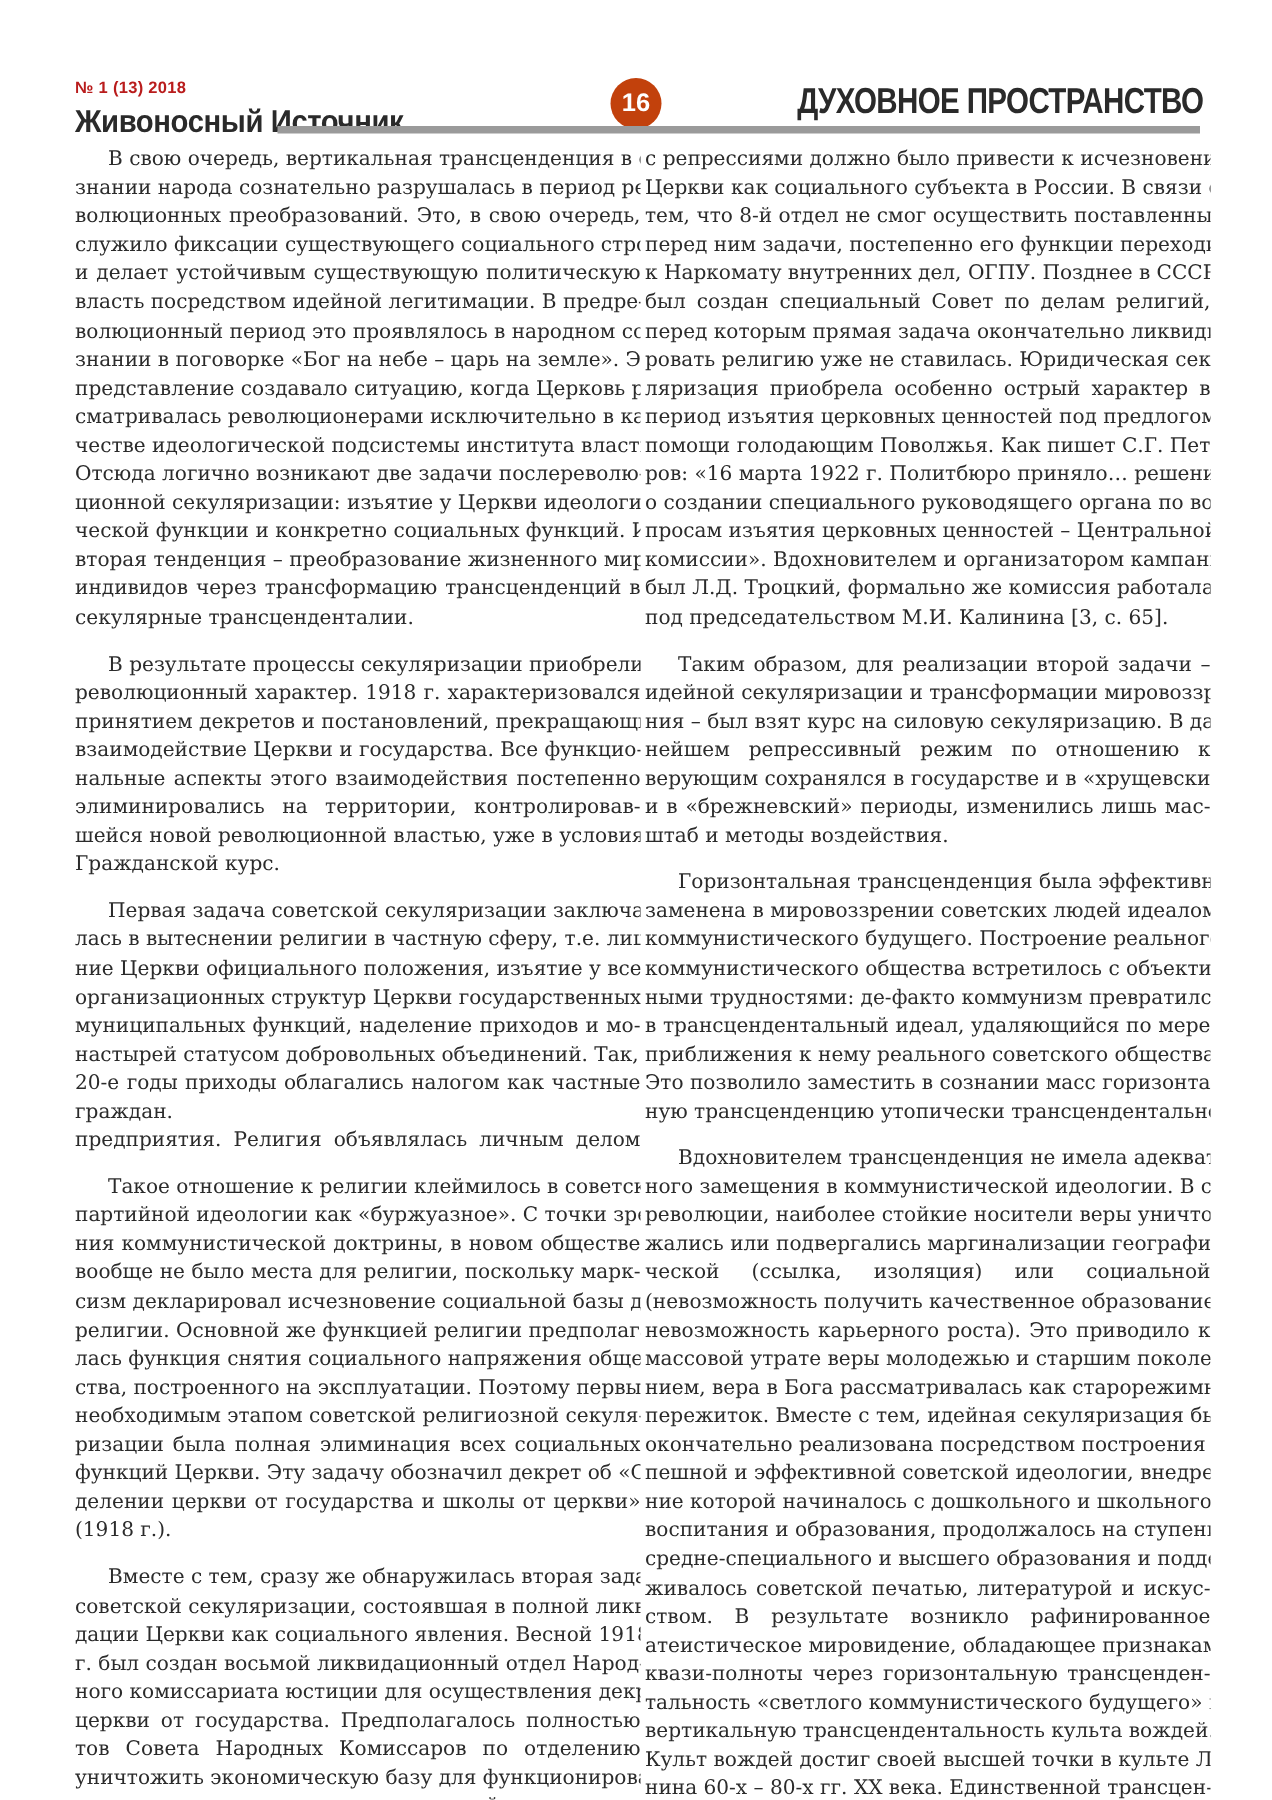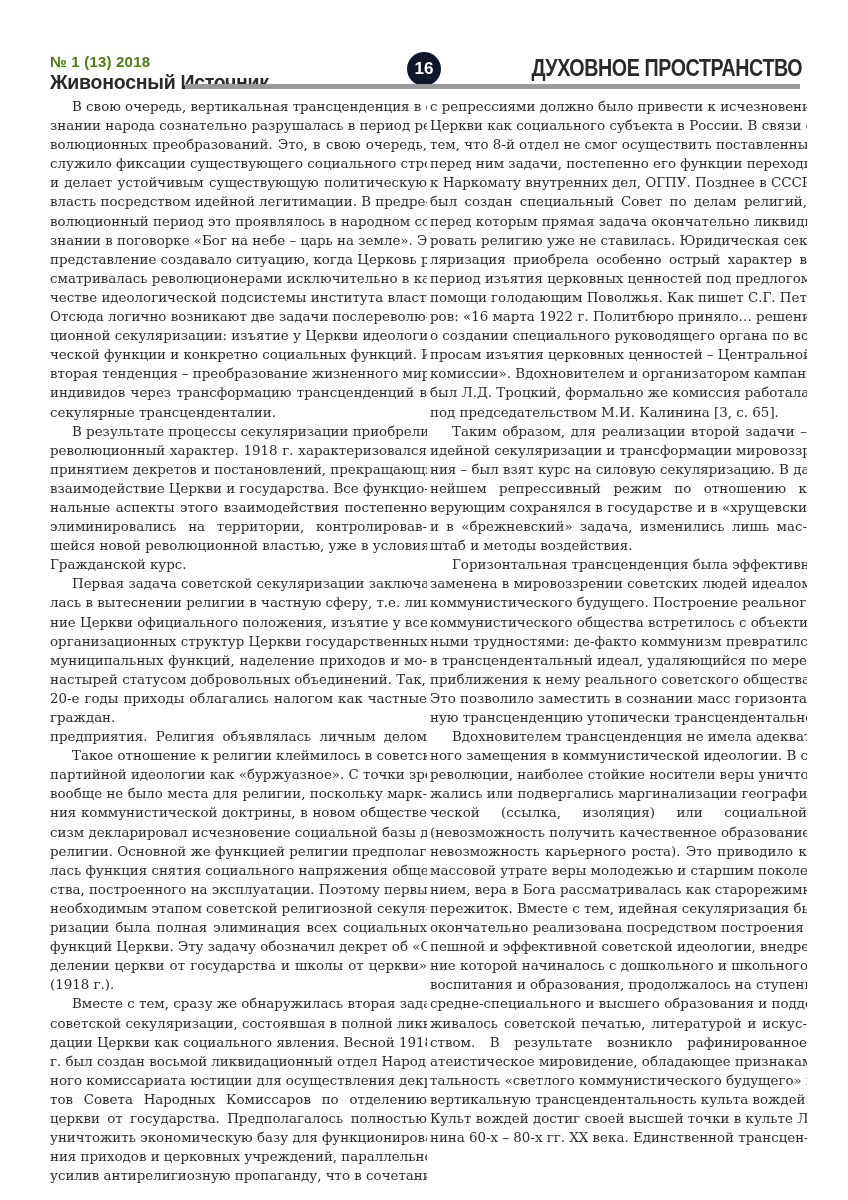--- a/index.html
+++ b/index.html
@@ -1,27 +1,27 @@
 <!DOCTYPE html>
 <html><head>
 <meta charset="utf-8">
 <style>
   html, body { margin: 0; padding: 0; background: #ffffff; }
   body { width: 848px; height: 1200px; position: relative; overflow: hidden; font-family: "DejaVu Serif", serif; color: #2b2b2b; }
   .header { position: absolute; left: 0; top: 0; width: 848px; height: 92px; }
-  .issue { position: absolute; left: 50px; top: 53px; font-family: "Liberation Sans", sans-serif; font-weight: bold; font-size: 15px; color: #4d7c0f; letter-spacing: 0.2px; }
+  .issue { position: absolute; left: 50px; top: 53px; font-family: "Liberation Sans", sans-serif; font-weight: bold; font-size: 11px; color: #b91c1c; letter-spacing: 0.2px; }
   .journal { position: absolute; left: 50px; top: 70px; font-family: "Liberation Sans", sans-serif; font-weight: bold; font-size: 21px; color: #2a2a2a; letter-spacing: -0.3px; transform: scaleX(0.93); transform-origin: left; }
-  .page-num { position: absolute; left: 407px; top: 52px; width: 34px; height: 34px; border-radius: 50%; background: #0f172a; color: #fff; font-family: "Liberation Sans", sans-serif; font-weight: bold; font-size: 17px; display: flex; align-items: center; justify-content: center; }
+  .page-num { position: absolute; left: 407px; top: 52px; width: 34px; height: 34px; border-radius: 50%; background: #c2410c; color: #fff; font-family: "Liberation Sans", sans-serif; font-weight: bold; font-size: 17px; display: flex; align-items: center; justify-content: center; }
   .section { position: absolute; right: 46px; top: 54px; font-family: "Liberation Sans", sans-serif; font-weight: bold; font-size: 24px; color: #2a2a2a; transform: scaleX(0.82); transform-origin: right; letter-spacing: -0.5px; }
   .rule { position: absolute; left: 185px; top: 84px; width: 615px; height: 5px; background: #9a9a9a; }
   .col { position: absolute; top: 97px; width: 377px; font-size: 13.4px; line-height: 19.1px; text-align: justify; }
   .col.left { left: 50px; }
   .col.right { left: 430px; }
   .col p { margin: 0; text-indent: 0; }
-  .col p + p { margin-top: 0; }
+  .col p + p { margin-top: 12px; }
   .line { display: block; text-align: justify; text-align-last: justify; white-space: nowrap; overflow: hidden; height: 19.1px; }
   .line.last { text-align-last: left; }
 </style>
 </head>
 <body>
 
 <div class="header">
   <div class="issue">№ 1 (13) 2018</div>
   <div class="journal">Живоносный Источник</div>
   <div class="page-num">16</div>
@@ -66,40 +66,40 @@
       <span class="line">организационных структур Церкви государственных и</span>
       <span class="line">муниципальных функций, наделение приходов и мо-</span>
       <span class="line">настырей статусом добровольных объединений. Так, в</span>
       <span class="line">20-е годы приходы облагались налогом как частные</span>
       <span class="line last">граждан.</span>
       <span class="line">предприятия. Религия объявлялась личным делом</span>
     </p>
     <p>
       <span class="line" style="padding-left: 22px;">Такое отношение к религии клеймилось в советской</span>
       <span class="line">партийной идеологии как «буржуазное». С точки зре-</span>
+      <span class="line">ния коммунистической доктрины, в новом обществе</span>
       <span class="line">вообще не было места для религии, поскольку марк-</span>
-      <span class="line">ния коммунистической доктрины, в новом обществе</span>
       <span class="line">сизм декларировал исчезновение социальной базы для</span>
       <span class="line">религии. Основной же функцией религии предполага-</span>
       <span class="line">лась функция снятия социального напряжения обще-</span>
       <span class="line">ства, построенного на эксплуатации. Поэтому первым</span>
       <span class="line">необходимым этапом советской религиозной секуля-</span>
       <span class="line">ризации была полная элиминация всех социальных</span>
       <span class="line">функций Церкви. Эту задачу обозначил декрет об «От-</span>
       <span class="line">делении церкви от государства и школы от церкви»</span>
       <span class="line last">(1918 г.).</span>
     </p>
     <p>
       <span class="line" style="padding-left: 22px;">Вместе с тем, сразу же обнаружилась вторая задача</span>
       <span class="line">советской секуляризации, состоявшая в полной ликви-</span>
       <span class="line">дации Церкви как социального явления. Весной 1918</span>
       <span class="line">г. был создан восьмой ликвидационный отдел Народ-</span>
       <span class="line">ного комиссариата юстиции для осуществления декре-</span>
+      <span class="line">церкви от государства. Предполагалось полностью</span>
       <span class="line">тов Совета Народных Комиссаров по отделению</span>
-      <span class="line">церкви от государства. Предполагалось полностью</span>
       <span class="line">уничтожить экономическую базу для функционирова-</span>
       <span class="line">ния приходов и церковных учреждений, параллельно</span>
       <span class="line last">усилив антирелигиозную пропаганду, что в сочетании</span>
     </p>
   </div>
 <div class="col right" id="col-right">
     <p>
       <span class="line">с репрессиями должно было привести к исчезновению</span>
       <span class="line">Церкви как социального субъекта в России. В связи с</span>
       <span class="line">тем, что 8-й отдел не смог осуществить поставленные</span>
@@ -117,21 +117,21 @@
       <span class="line">комиссии». Вдохновителем и организатором кампании</span>
       <span class="line">был Л.Д. Троцкий, формально же комиссия работала</span>
       <span class="line last">под председательством М.И. Калинина [3, с. 65].</span>
     </p>
     <p>
       <span class="line" style="padding-left: 22px;">Таким образом, для реализации второй задачи –</span>
       <span class="line">идейной секуляризации и трансформации мировоззре-</span>
       <span class="line">ния – был взят курс на силовую секуляризацию. В даль-</span>
       <span class="line">нейшем репрессивный режим по отношению к</span>
       <span class="line">верующим сохранялся в государстве и в «хрущевский»,</span>
-      <span class="line">и в «брежневский» задача, изменились лишь мас-</span>
+      <span class="line">и в «брежневский» периоды, изменились лишь мас-</span>
       <span class="line last">штаб и методы воздействия.</span>
     </p>
     <p>
       <span class="line" style="padding-left: 22px;">Горизонтальная трансценденция была эффективно</span>
       <span class="line">заменена в мировоззрении советских людей идеалом</span>
       <span class="line">коммунистического будущего. Построение реального</span>
       <span class="line">коммунистического общества встретилось с объектив-</span>
       <span class="line">ными трудностями: де-факто коммунизм превратился</span>
       <span class="line">в трансцендентальный идеал, удаляющийся по мере</span>
       <span class="line">приближения к нему реального советского общества.</span>
@@ -150,18 +150,19 @@
       <span class="line">нием, вера в Бога рассматривалась как старорежимный</span>
       <span class="line">пережиток. Вместе с тем, идейная секуляризация была</span>
       <span class="line">окончательно реализована посредством построения ус-</span>
       <span class="line">пешной и эффективной советской идеологии, внедре-</span>
       <span class="line">ние которой начиналось с дошкольного и школьного</span>
       <span class="line">воспитания и образования, продолжалось на ступени</span>
       <span class="line">средне-специального и высшего образования и поддер-</span>
       <span class="line">живалось советской печатью, литературой и искус-</span>
       <span class="line">ством. В результате возникло рафинированное</span>
       <span class="line">атеистическое мировидение, обладающее признаками</span>
+      <span class="line">квази-полноты через горизонтальную трансценден-</span>
       <span class="line">тальность «светлого коммунистического будущего» и</span>
       <span class="line">вертикальную трансцендентальность культа вождей.</span>
       <span class="line">Культ вождей достиг своей высшей точки в культе Ле-</span>
       <span class="line last">нина 60-х – 80-х гг. XX века. Единственной трансцен-</span>
     </p>
   </div>
 
 </body></html>

